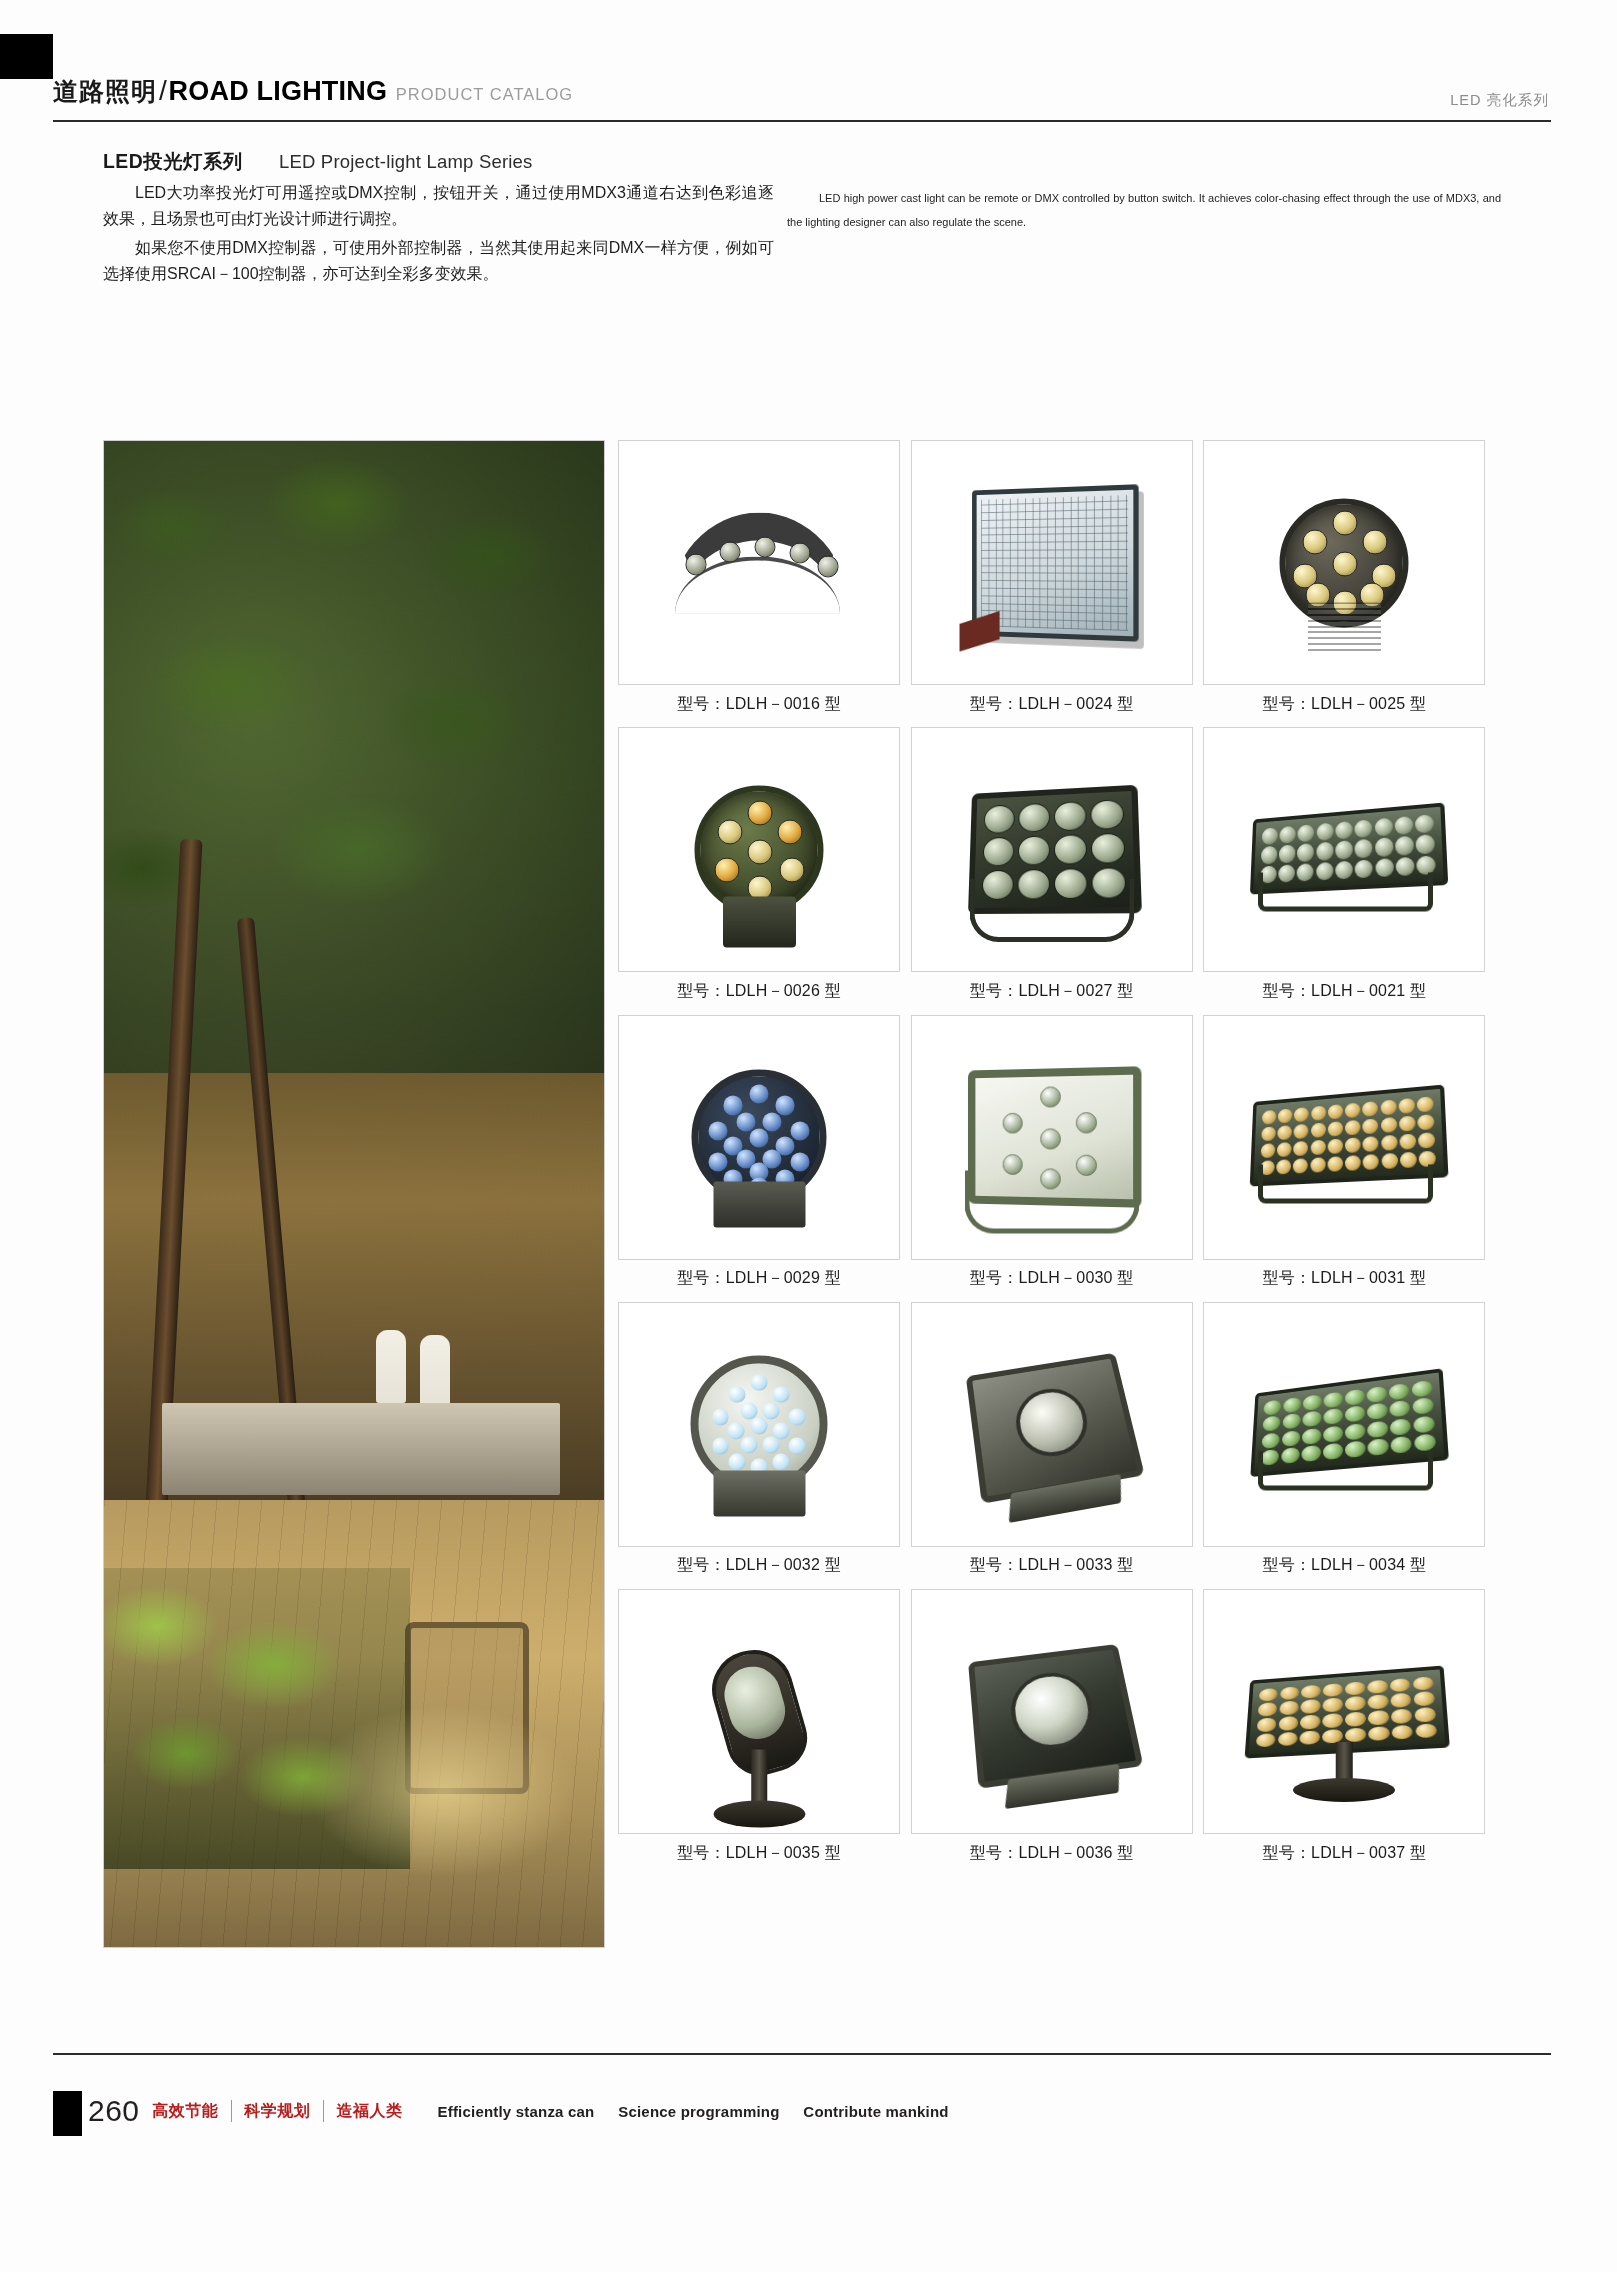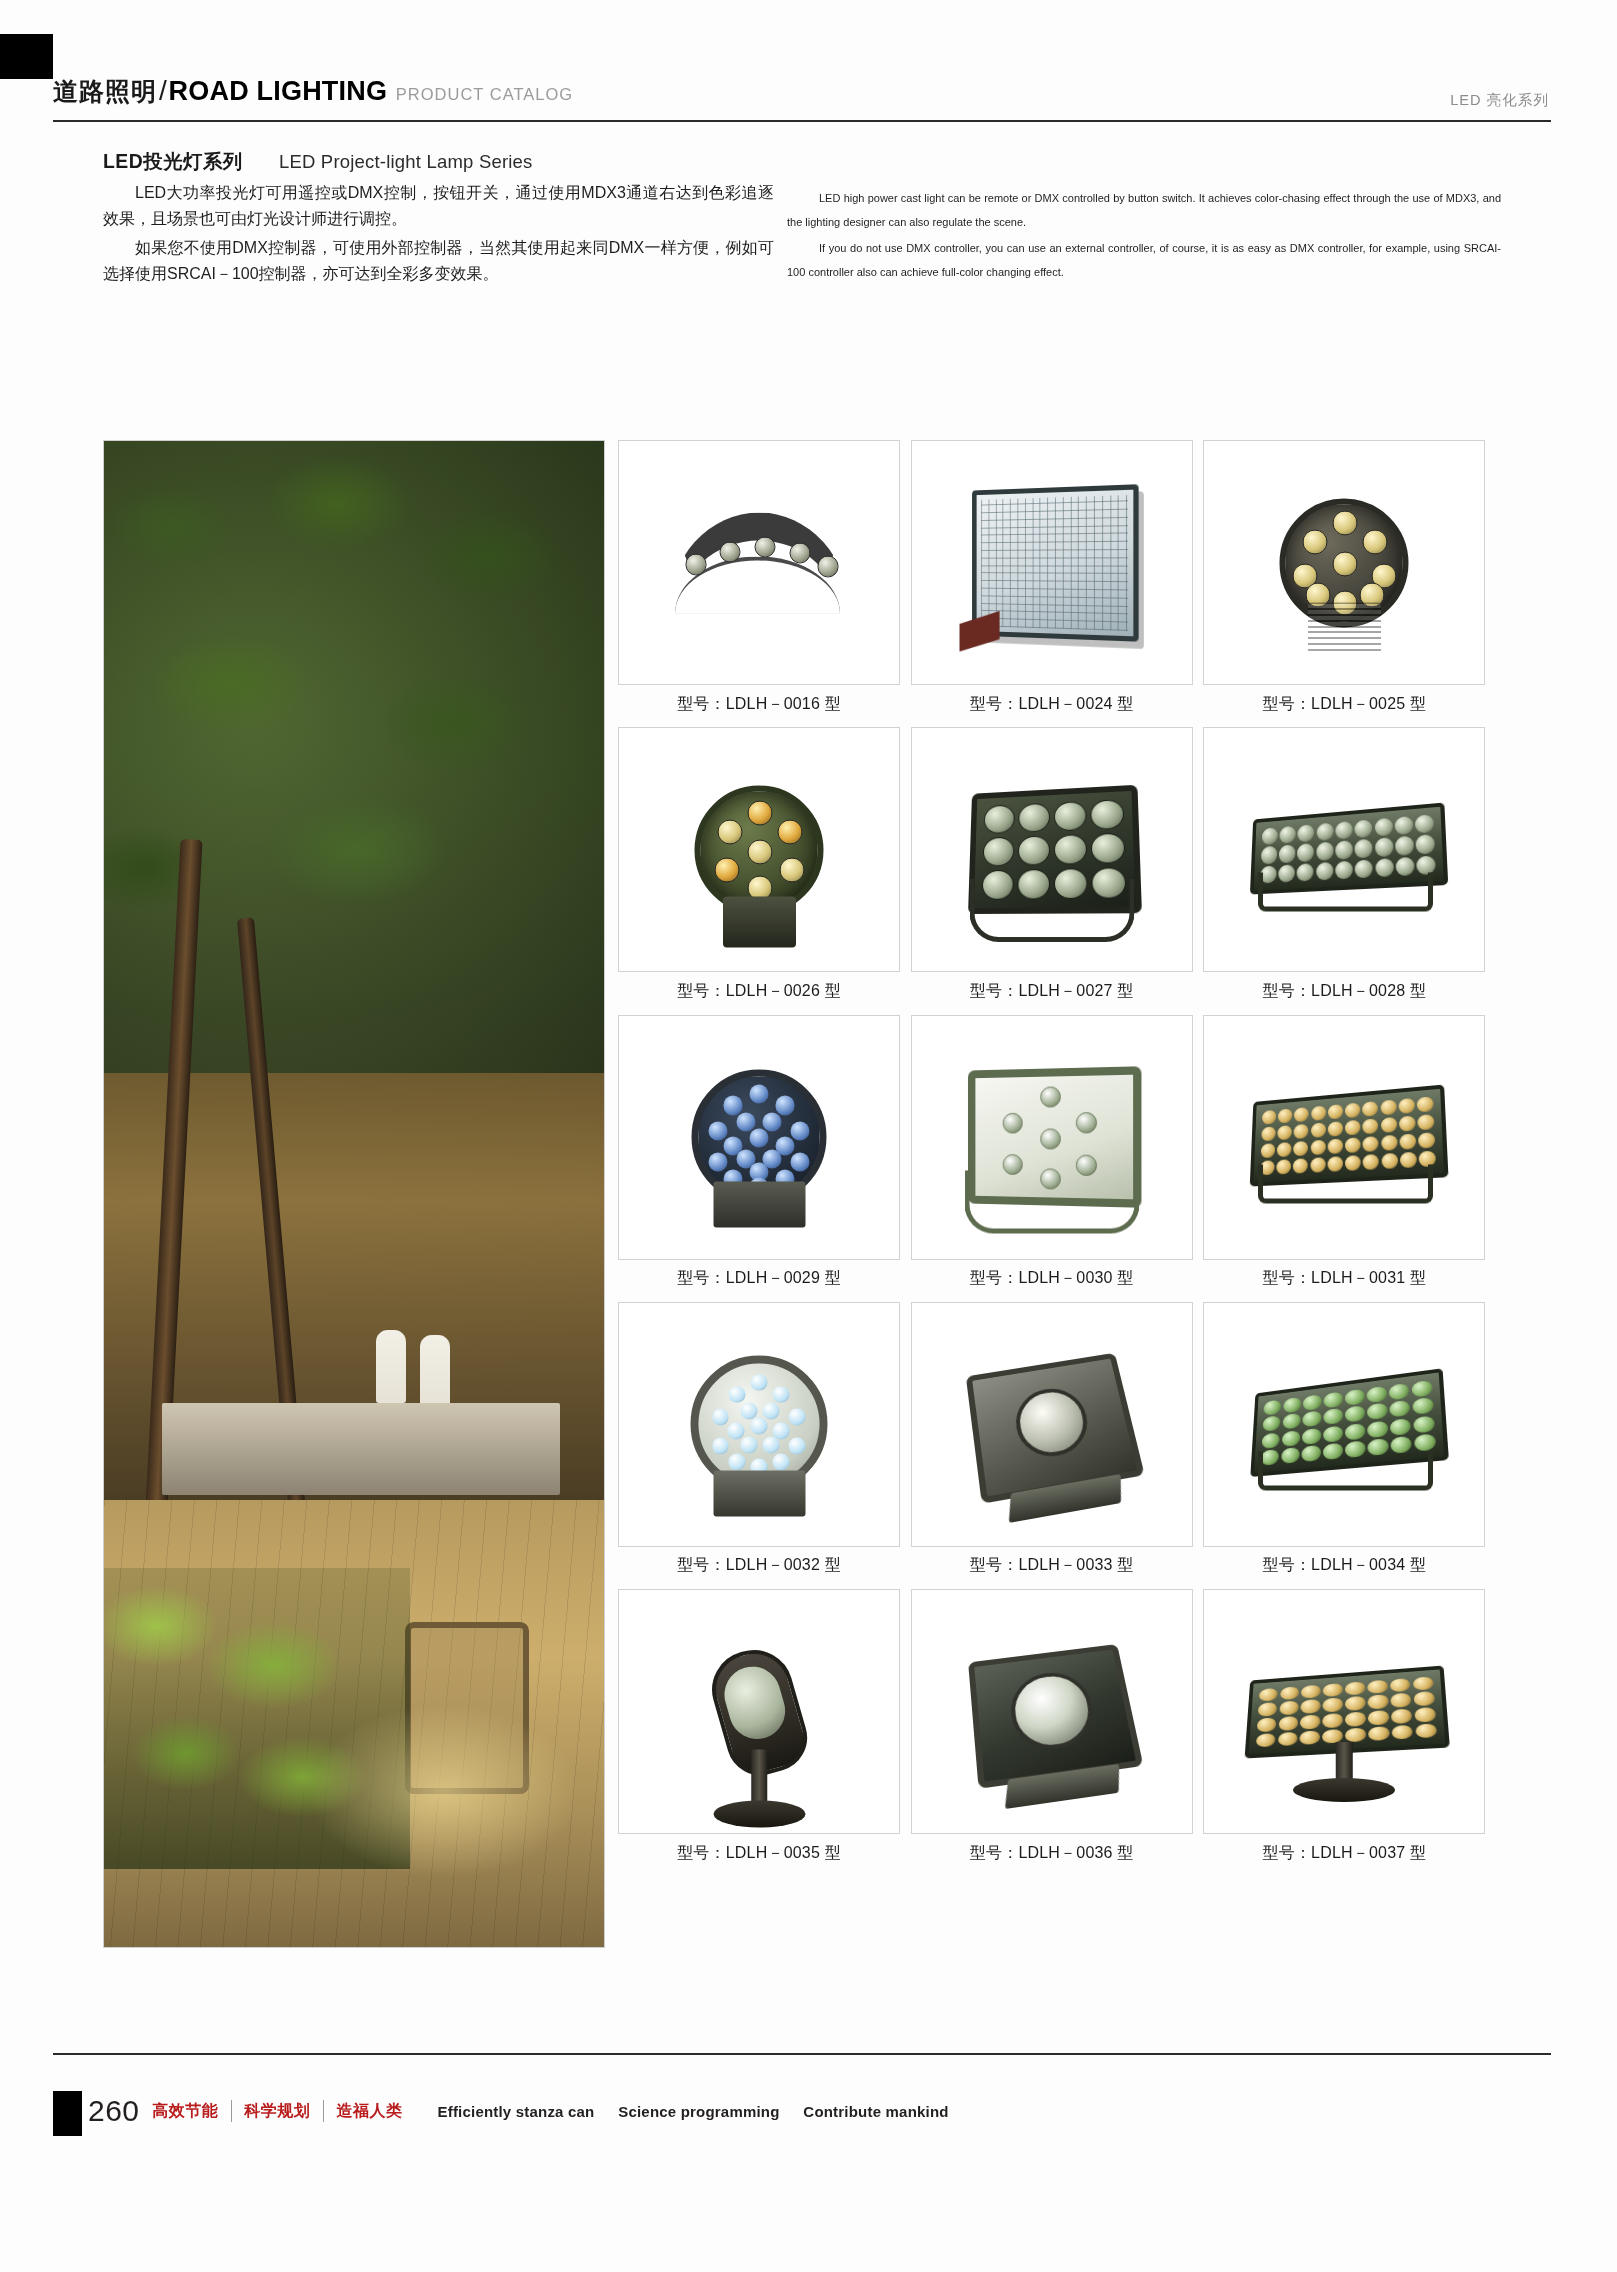--- a/index.html
+++ b/index.html
@@ -616,21 +616,20 @@
     <span class="cn">LED投光灯系列</span>
     <span class="en">LED Project-light Lamp Series</span>
   </div>
 
   <div class="col-cn">
     <p>LED大功率投光灯可用遥控或DMX控制，按钮开关，通过使用MDX3通道右达到色彩追逐效果，且场景也可由灯光设计师进行调控。</p>
     <p>如果您不使用DMX控制器，可使用外部控制器，当然其使用起来同DMX一样方便，例如可选择使用SRCAI－100控制器，亦可达到全彩多变效果。</p>
   </div>
   <div class="col-en">
     <p>LED high power cast light can be remote or DMX controlled by button switch. It achieves color-chasing effect through the use of MDX3, and the lighting designer can also regulate the scene.</p>
-    <p>If you do not use DMX controller, you can use an external controller, of course, it is as easy as DMX controller, for example, using SRCAI-100 controller also can achieve full-color changing effect.</p>
   </div>
 
   <div class="hero-photo">
     <div class="hero-sky"></div>
     <div class="hero-canopy"></div>
     <div class="hero-interior"></div>
     <div class="hero-trunk"></div>
     <div class="hero-trunk2"></div>
     <div class="hero-chef1"></div>
     <div class="hero-chef2"></div>
@@ -766,21 +765,21 @@
                   <i></i>
                   <i></i>
                   <i></i>
                   <i></i>
                   <i></i>
               </div>
             </div>
             <div class="bar-bracket"></div>
           </div>
         </div>
-        <div class="caption">型号：LDLH－0028 型</div>
+        <div class="caption">型号：LDLH－0021 型</div>
       </div>
     </div>
 
     <div class="grid-row">
       <div class="cell">
         <div class="thumb">
           <div class="lamp">
             <div class="round-blue">
               <i style="left:51px;top:7.8px;"></i>
               <i style="left:25px; top:19.4px;"></i>

